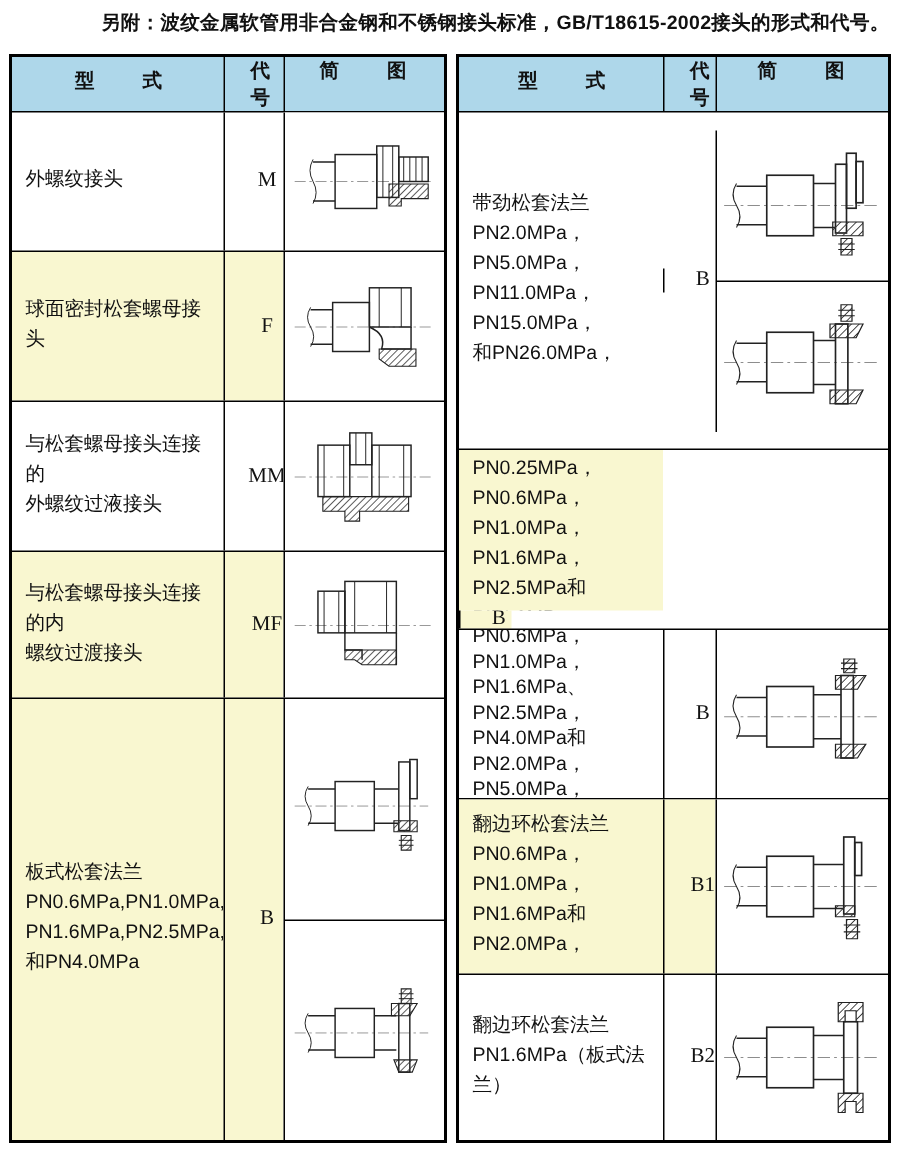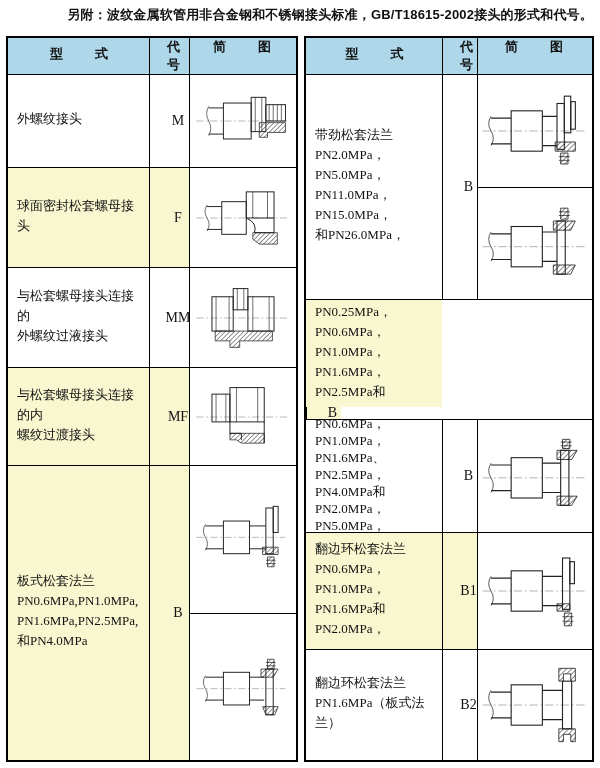--- a/index.html
+++ b/index.html
@@ -27,31 +27,31 @@
   .hdr .cell{background:#aed7ea;justify-content:center;font-size:13px;font-weight:600;letter-spacing:2px;}
   
   #tbl-left .c-type{width:141px;}
   #tbl-left .c-code{width:40px;}
   #tbl-left .c-diag{flex:1;}
   #tbl-right .c-type{width:136px;}
   #tbl-right .c-code{width:35px;}
   #tbl-right .c-diag{flex:1;}
   
   .c-type{padding:0 6px 4px 9px;font-size:13px;line-height:20px;white-space:pre-line;
-          font-family:Liberation Serif, serif;}
+          font-family:Liberation Sans, sans-serif;}
   .c-code{justify-content:center;font-family:"Liberation Serif","DejaVu Serif",serif;font-size:14px;padding-left:17px;}
   .c-diag{justify-content:center;flex-direction:column;align-items:stretch;background:#fff;}
   .hl .c-type,.hl .c-code{background:#f9f7d0;}
   .lh-sm .c-type{line-height:17px;}
   
   #tbl-left .r1{height:93px;} #tbl-left .r2{height:100px;}
   #tbl-left .r3{height:100px;} #tbl-left .r4{height:98px;}
   #tbl-left .r5{height:99px;}  #tbl-left .r6{flex:1;}
   
-  #tbl-right .r1{height:225px;} #tbl-right .r2{height:120px;flex-direction:column;}
+  #tbl-right .r1{height:225px;align-items:center;} #tbl-right .r2{height:120px;flex-direction:column;}
   #tbl-right .r3{height:113px;} #tbl-right .r4{height:117px;}
   #tbl-right .r5{flex:1;}
   .sub{flex:1;display:flex;align-items:center;justify-content:center;box-sizing:border-box;}
   .sub + .sub{border-top:1px solid #000;}
   .diag-svg{display:block;}
   .ln{fill:none;stroke:#222;stroke-width:1.2;}
   .tn{fill:none;stroke:#222;stroke-width:0.8;}
   .h{fill:url(#hatch);stroke:#222;stroke-width:0.9;}
   .cl{fill:none;stroke:#888;stroke-width:0.7;stroke-dasharray:9 3 2 3;}
   .dt{fill:none;stroke:#555;stroke-width:0.9;stroke-dasharray:1.5 2;}

